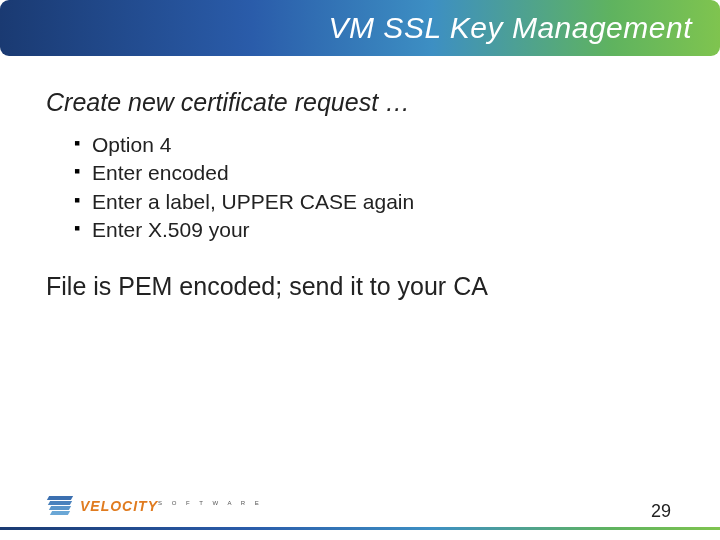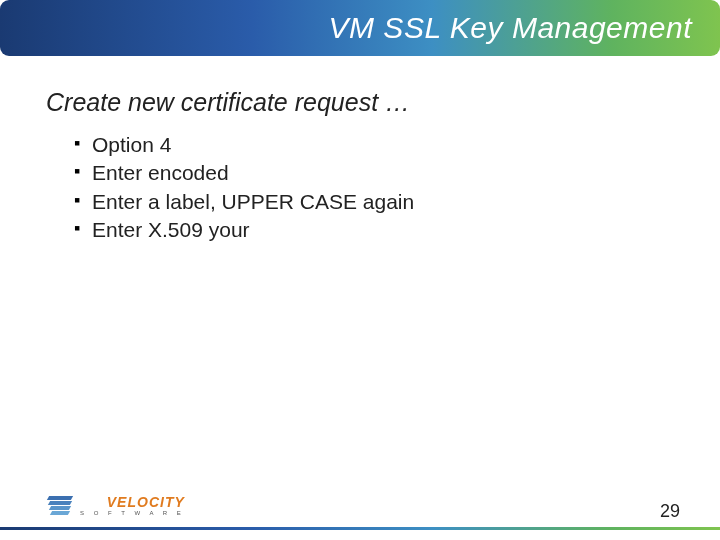--- a/index.html
+++ b/index.html
@@ -87,40 +87,39 @@
       position: absolute;
       height: 4px;
       transform: skewX(-30deg);
     }
     .logo-mark .b1 { width: 24px; background: #3b6fb0; top: 0; left: 2px; }
     .logo-mark .b2 { width: 22px; background: #4a82bd; top: 5px; left: 3px; }
     .logo-mark .b3 { width: 20px; background: #5a95ca; top: 10px; left: 4px; }
     .logo-mark .b4 { width: 18px; background: #6aa7d6; top: 15px; left: 5px; }
     .logo-text {
       display: flex;
-      flex-direction: column;
+      flex-direction: row;
       line-height: 1;
-      text-align: right;
     }
     .logo-name {
       font-size: 14px;
       font-weight: bold;
       font-style: italic;
       letter-spacing: 1px;
       color: #e07b1f;
     }
     .logo-sub {
       font-size: 6px;
       letter-spacing: 4px;
       color: #555;
       margin-top: 1px;
     }
     .page-num {
       position: absolute;
-      right: 40px;
+      right: 49px;
       bottom: 18px;
       font-size: 18px;
       color: #222;
     }
     .footer-line {
       position: absolute;
       bottom: 10px;
       left: 0;
       width: 100%;
       height: 3px;
@@ -135,20 +134,21 @@
 </div>
 
 <div class="content">
   <div class="heading1">Create new certificate request …</div>
   <ul class="bullets">
     <li class="bullet-item">Option 4</li>
     <li class="bullet-item">Enter encoded</li>
     <li class="bullet-item">Enter a label, UPPER CASE again</li>
     <li class="bullet-item">Enter X.509 your</li>
   </ul>
+  <div class="heading2">File is PEM encoded; send it to your CA</div>
 </div>
 
 <div class="footer">
   <div class="logo">
     <div class="logo-mark">
       <div class="bar b1"></div>
       <div class="bar b2"></div>
       <div class="bar b3"></div>
       <div class="bar b4"></div>
     </div>

